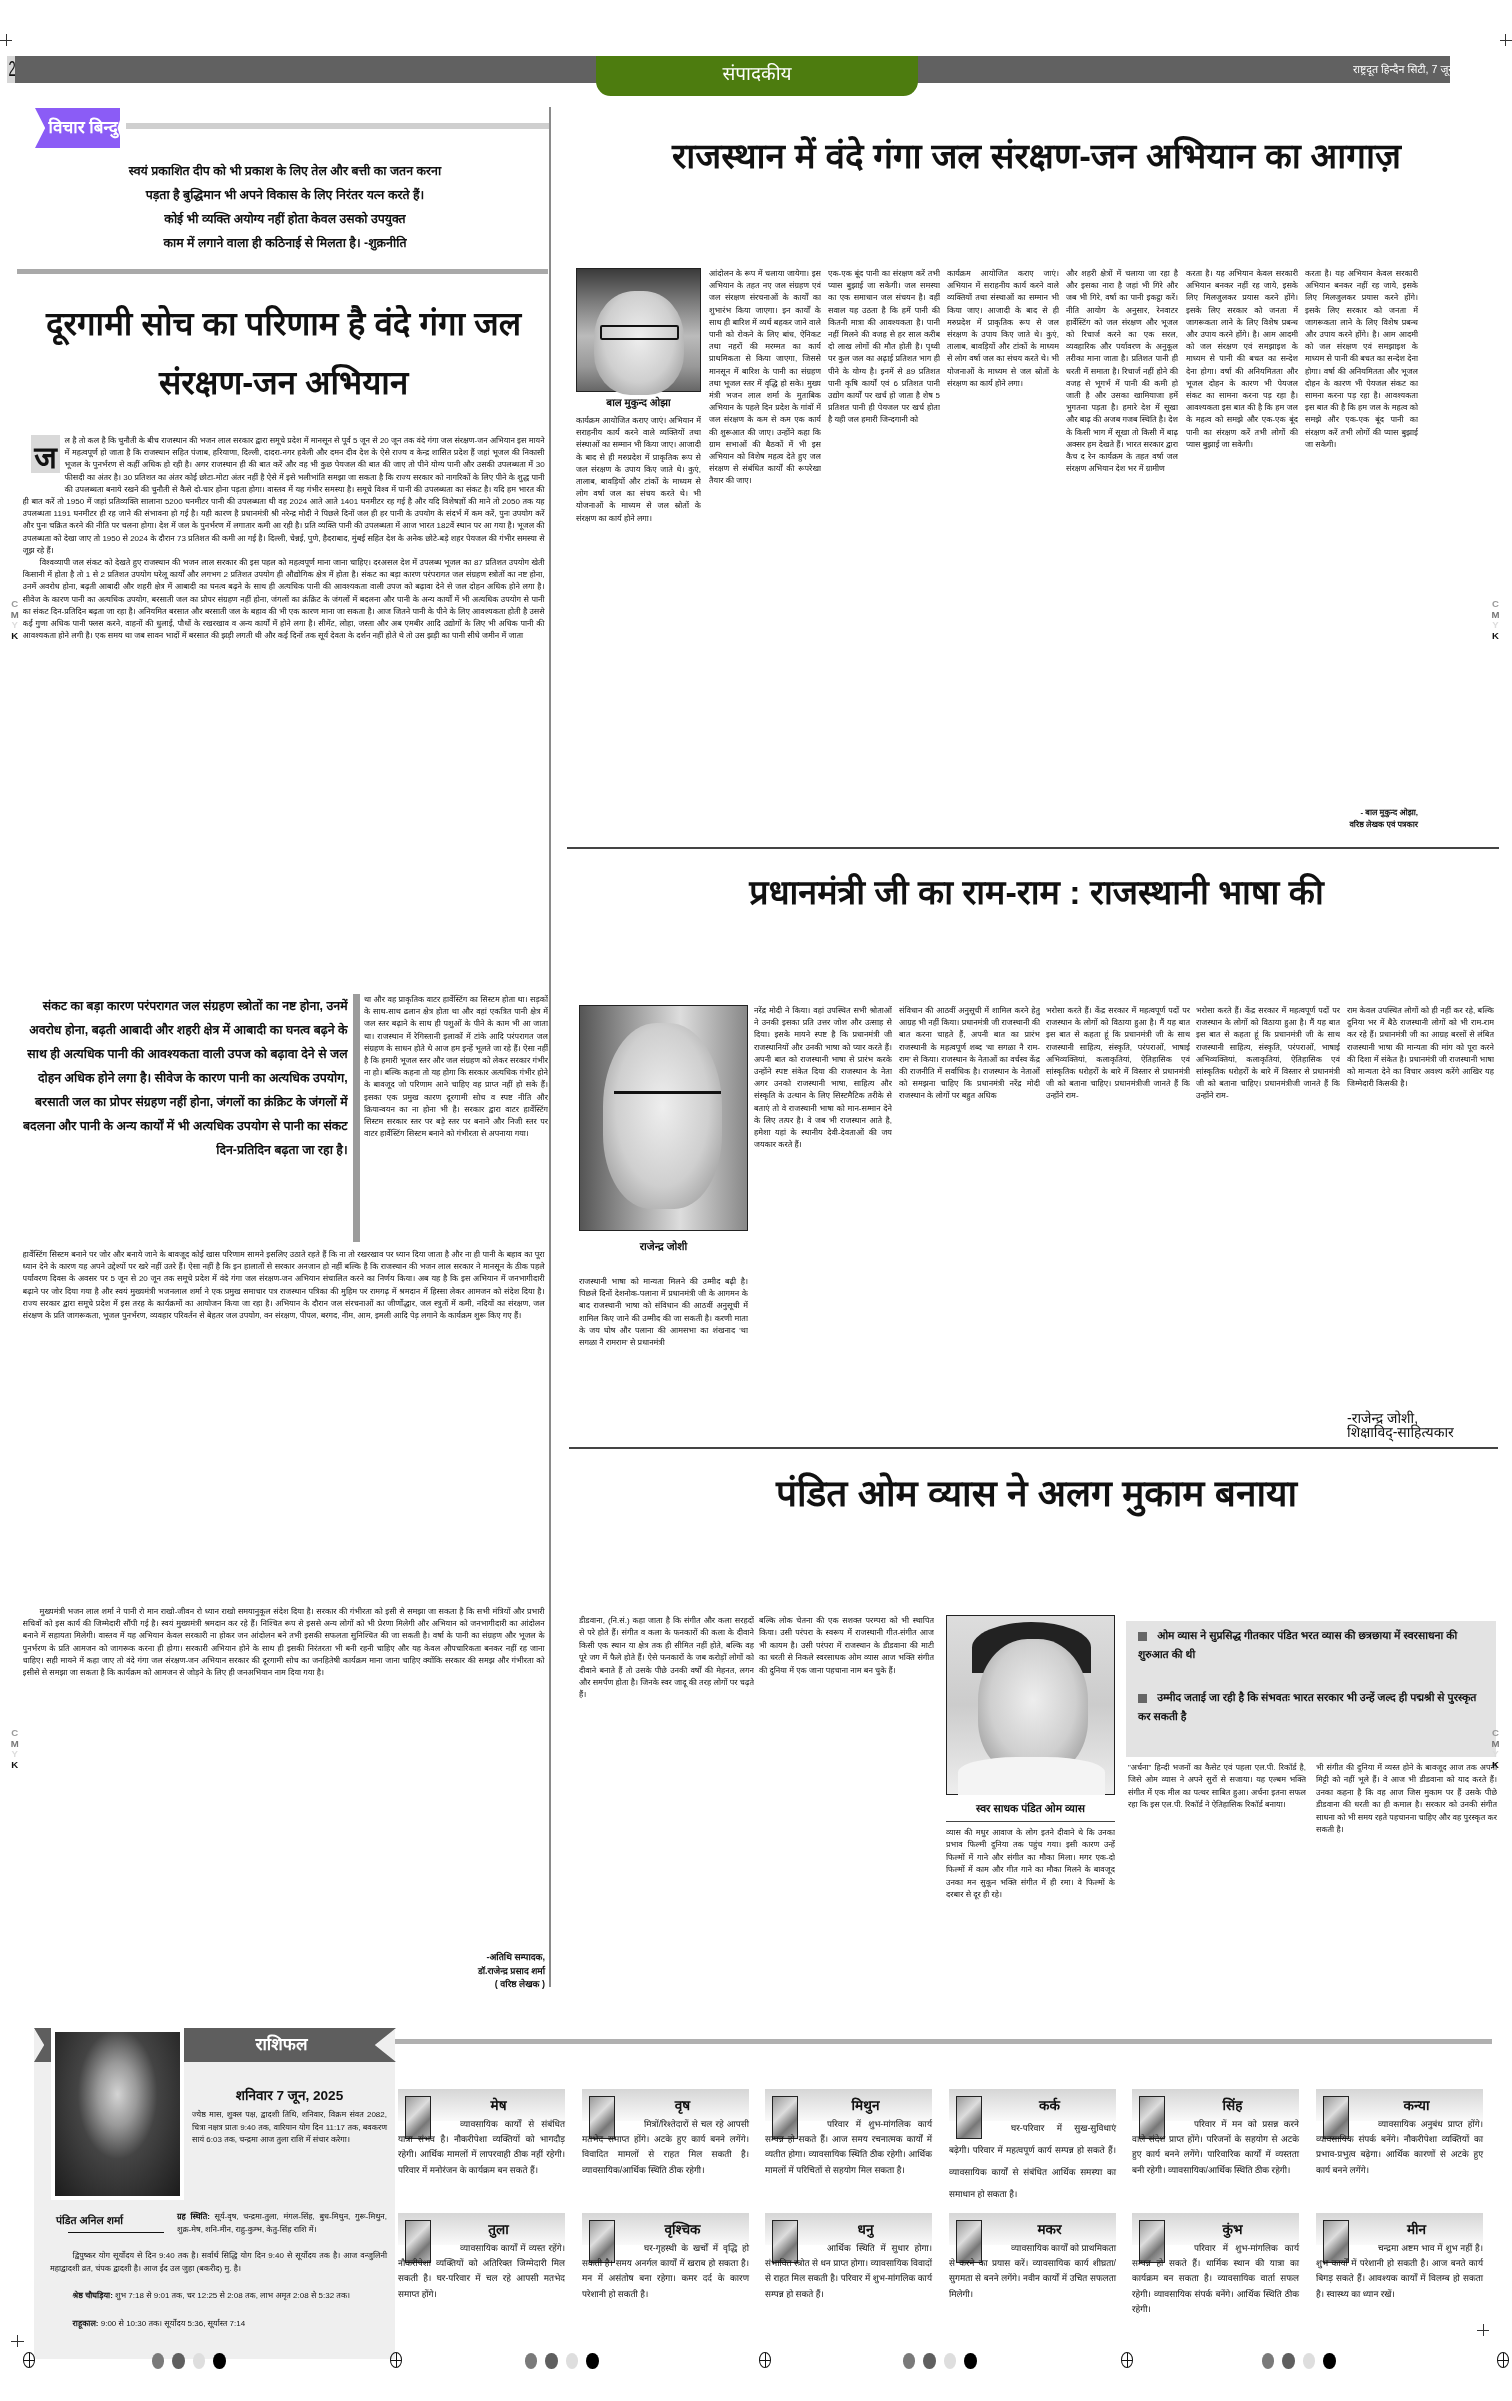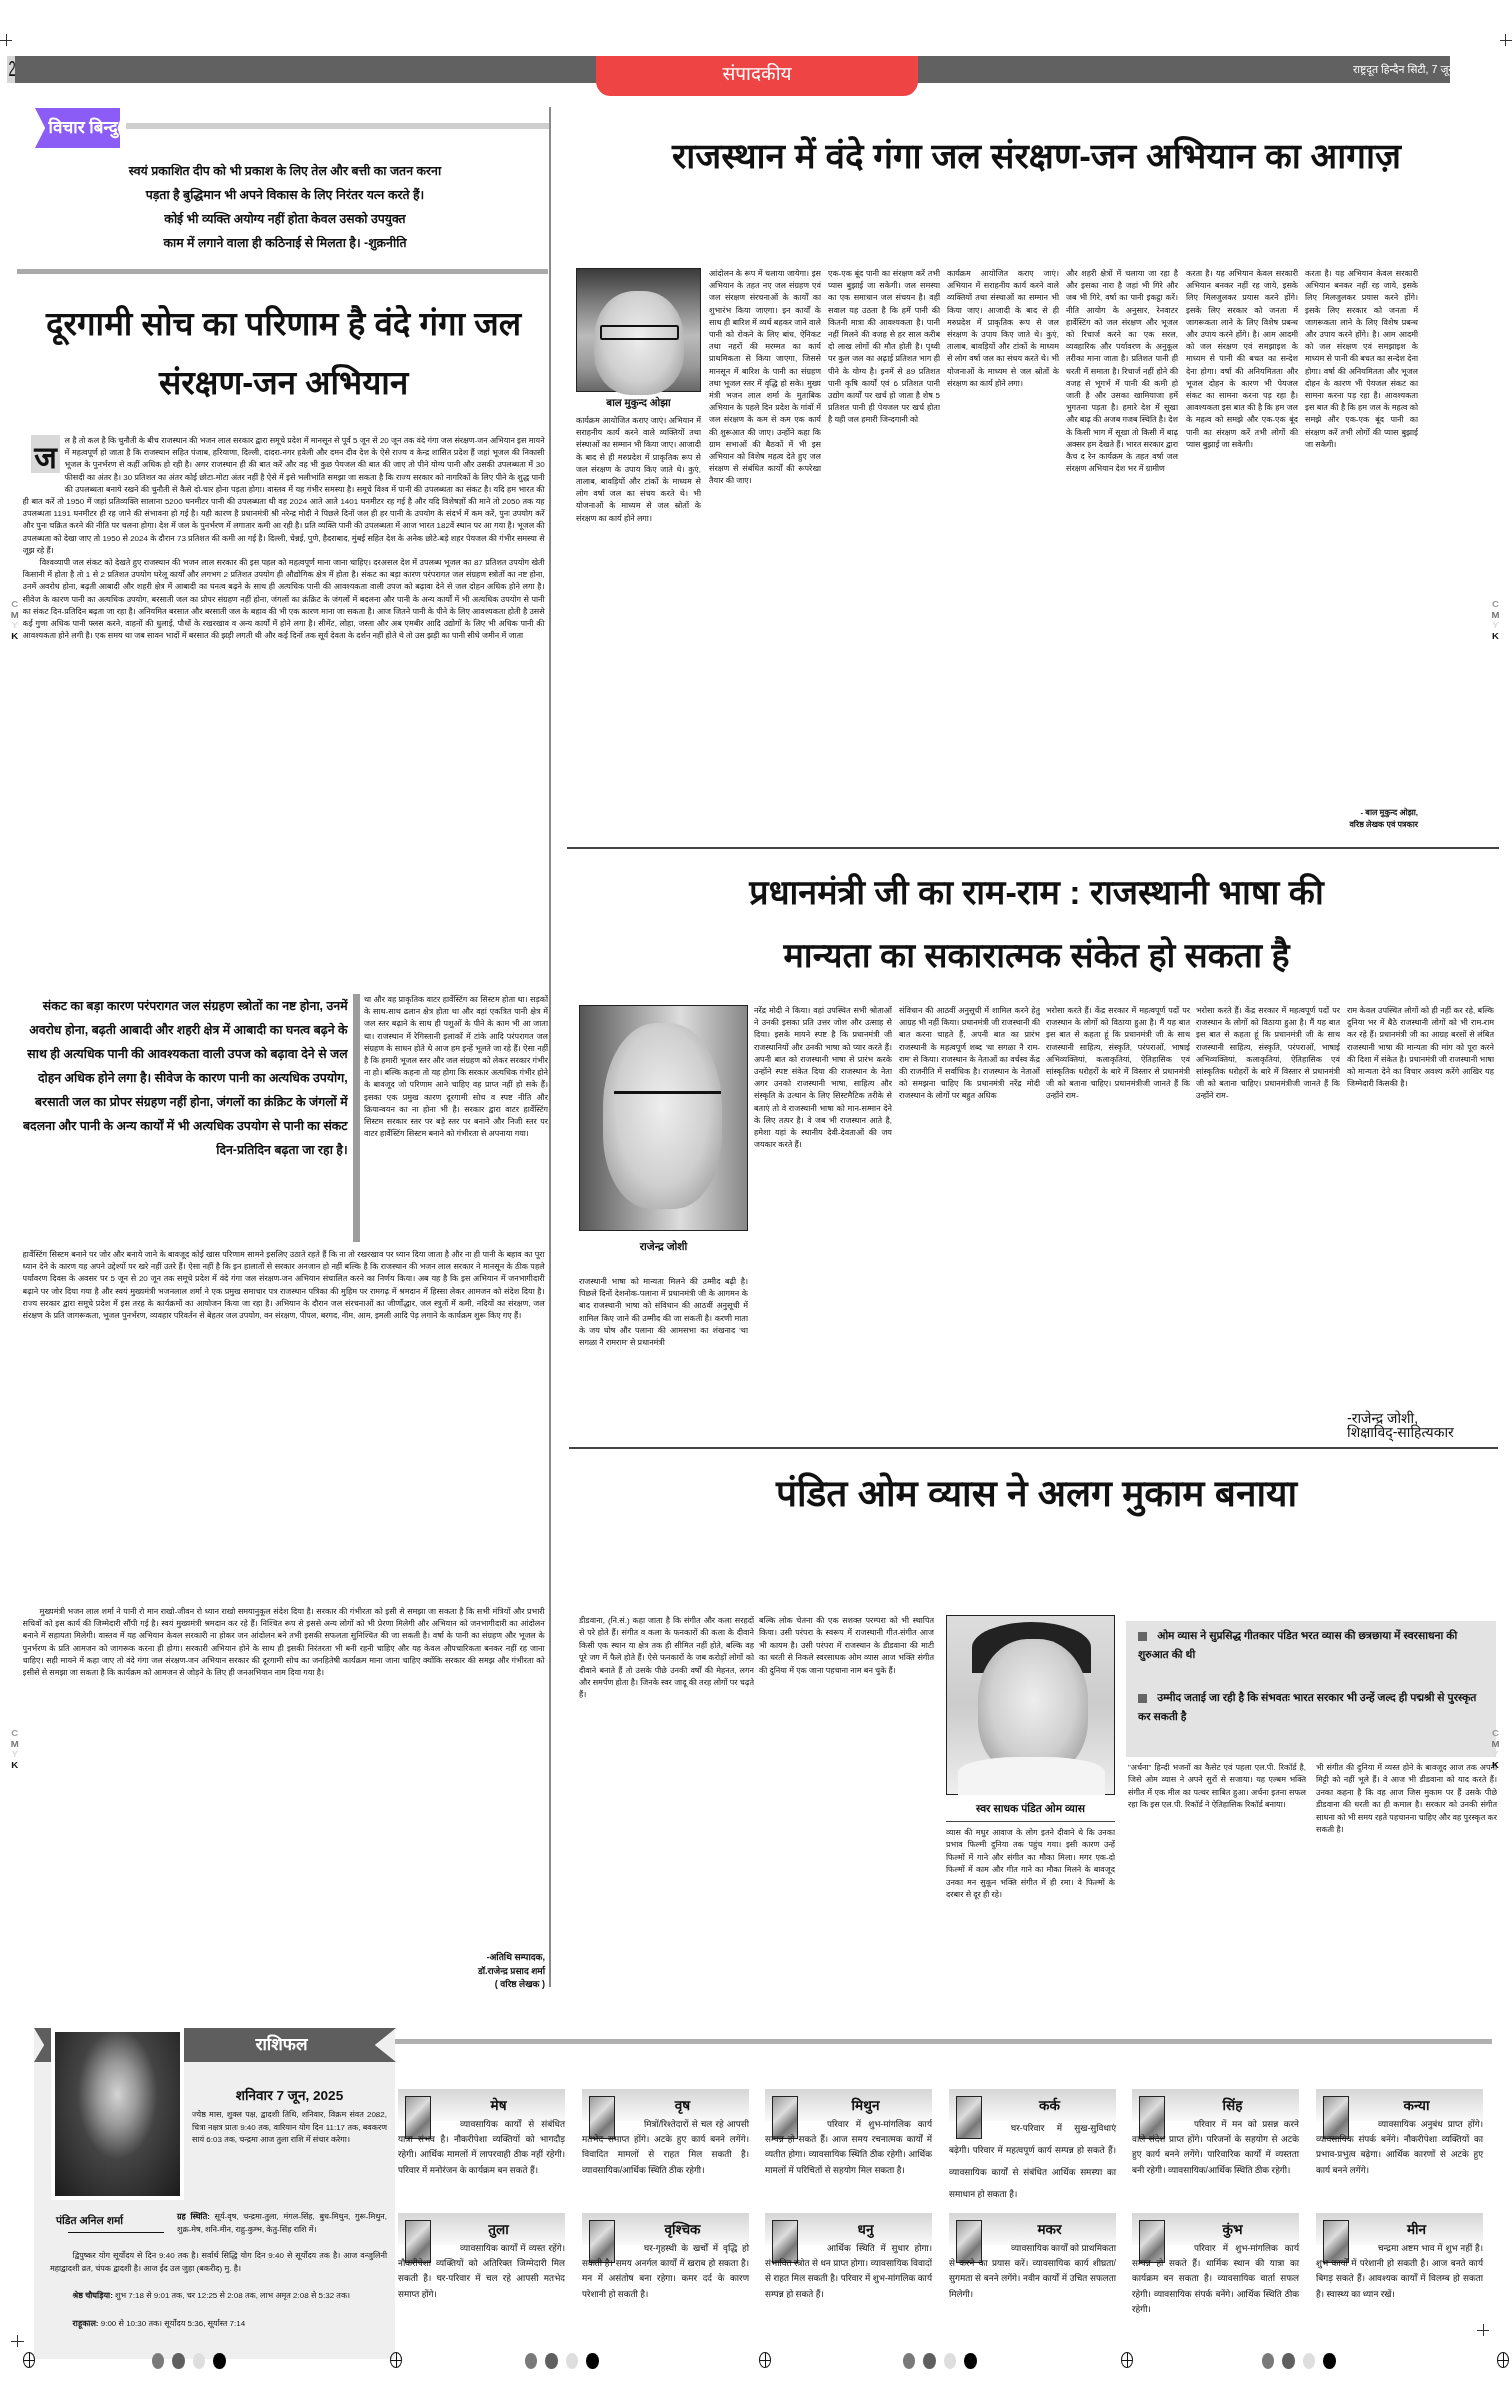--- a/index.html
+++ b/index.html
@@ -37,21 +37,21 @@
 <body>
 
 <div class="crop" style="left:0;top:34px"></div>
 <div class="crop" style="right:0;top:34px"></div>
 <div class="crop" style="left:11.3px;top:2335px"></div>
 <div class="crop" style="right:22.6px;top:2324px"></div>
 
 <div class="abs topbar"></div>
 <div class="abs pagenum-box"></div>
 <div class="abs" style="left:6.8px;top:56px;width:8px;height:27px;font-size:21.5px;line-height:27px;text-align:center;transform:scaleX(.6)">2</div>
-<div class="abs" style="left:596px;top:56px;width:322px;height:40px;background:#ef4444;border-radius:0 0 14.7px 14.7px;color:#fff;font-size:19px;text-align:center;line-height:35px">संपादकीय</div>
+<div class="abs" style="left:596px;top:56px;width:322px;height:40px;background:#4d7c0f;border-radius:0 0 14.7px 14.7px;color:#fff;font-size:19px;text-align:center;line-height:35px">संपादकीय</div>
 <div class="abs" style="right:28px;top:56px;height:27px;line-height:27px;color:#fff;font-size:10.7px">राष्ट्रदूत हिन्दैन सिटी, 7 जून, 2025</div>
 
 <div class="abs vline"></div>
 <div class="abs" style="left:35px;top:108px;width:85px;height:40px;background:#8b5cf6;clip-path:polygon(0 0,100% 0,100% 30%,97% 50%,100% 70%,100% 100%,0 100%,12% 50%)">
   <span style="display:block;color:#fff;font-size:17px;font-weight:bold;line-height:40px;padding-left:13.6px">विचार बिन्दु</span>
 </div>
 <div class="abs" style="left:126px;top:123px;width:423px;height:5.6px;background:#cfcfcf"></div>
 <div class="abs quote" style="left:17px;top:159px;width:536px;font-size:12.4px;line-height:24px">
   <div>स्वयं प्रकाशित दीप को भी प्रकाश के लिए तेल और बत्ती का जतन करना</div>
   <div>पड़ता है बुद्धिमान भी अपने विकास के लिए निरंतर यत्न करते हैं।</div>
@@ -110,21 +110,20 @@
 <div class="cmyk" style="left:10.2px;top:599px">
   <div style="color:#999">C</div>
     <div style="color:#777">M</div>
     <div style="color:#ddd">Y</div>
     <div style="color:#111">K</div>
 </div>
 <div class="hr" style="left:567px;top:847px;width:932px;height:1.7px"></div>
 
 <div class="abs" style="left:565px;top:861px;width:943px;text-align:center;font-size:34px;font-weight:900;line-height:63px">
   <div>प्रधानमंत्री जी का राम-राम : राजस्थानी भाषा की</div>
-  <div>मान्यता का सकारात्मक संकेत हो सकता है</div>
 </div>
 <div class="photo" style="left:579px;top:1005px;width:169px;height:226px;background:linear-gradient(90deg,#555 0%,#999 30%,#ddd 60%,#888 100%)">
   <div class="face" style="left:22.6px;top:17px;width:119px;height:186px"></div>
   <div style="position:absolute;left:34px;top:85px;width:107px;height:10.2px;border-top:3.4px solid #111"></div>
 </div>
 <div class="abs caption" style="left:579px;top:1239px;width:169px;font-size:10.7px">राजेन्द्र जोशी</div>
 <div class="col" style="left:754px;top:1005px;width:138px;height:316px;overflow:hidden;font-size:8px">नरेंद्र मोदी ने किया। वहां उपस्थित सभी श्रोताओं ने उनकी इसका प्रति उत्तर जोश और उत्साह से दिया। इसके मायने स्पष्ट है कि प्रधानमंत्री जी राजस्थानियों और उनकी भाषा को प्यार करते हैं। अपनी बात को राजस्थानी भाषा से प्रारंभ करके उन्होंने स्पष्ट संकेत दिया की राजस्थान के नेता अगर उनको राजस्थानी भाषा, साहित्य और संस्कृति के उत्थान के लिए सिस्टमैटिक तरीके से बताएं तो वे राजस्थानी भाषा को मान-सम्मान देने के लिए तत्पर है। वे जब भी राजस्थान आते है, हमेशा यहां के स्थानीय देवी-देवताओं की जय जयकार करते हैं।</div>
 <div class="col" style="left:579px;top:1276px;width:169px;height:136px;overflow:hidden;font-size:8px">राजस्थानी भाषा को मान्यता मिलने की उम्मीद बढ़ी है। पिछले दिनों देशनोक-पलाना में प्रधानमंत्री जी के आगमन के बाद राजस्थानी भाषा को संविधान की आठवीं अनुसूची में शामिल किए जाने की उम्मीद की जा सकती है। करणी माता के जय घोष और पलाना की आमसभा का शंखनाद 'था सगळा नै रामराम' से प्रधानमंत्री</div>
 <div class="col" style="left:899px;top:1005px;width:141px;height:316px;overflow:hidden;font-size:8px">संविधान की आठवीं अनुसूची में शामिल करने हेतु आग्रह भी नहीं किया। प्रधानमंत्री जी राजस्थानी की बात करना चाहते हैं, अपनी बात का प्रारंभ राजस्थानी के महत्वपूर्ण शब्द 'था सगळा नै राम-राम' से किया। राजस्थान के नेताओं का वर्चस्व केंद्र की राजनीति में सर्वाधिक है। राजस्थान के नेताओं को समझना चाहिए कि प्रधानमंत्री नरेंद्र मोदी राजस्थान के लोगों पर बहुत अधिक</div>
 <div class="col" style="left:1046px;top:1005px;width:144px;height:316px;overflow:hidden;font-size:8px">भरोसा करते हैं। केंद्र सरकार में महत्वपूर्ण पदों पर राजस्थान के लोगों को विठाया हुआ है। मैं यह बात इस बात से कहता हूं कि प्रधानमंत्री जी के साथ राजस्थानी साहित्य, संस्कृति, परंपराओं, भाषाई अभिव्यक्तियां, कलाकृतियां, ऐतिहासिक एवं सांस्कृतिक धरोहरों के बारे में विस्तार से प्रधानमंत्री जी को बताना चाहिए। प्रधानमंत्रीजी जानते हैं कि उन्होंने राम-</div>

